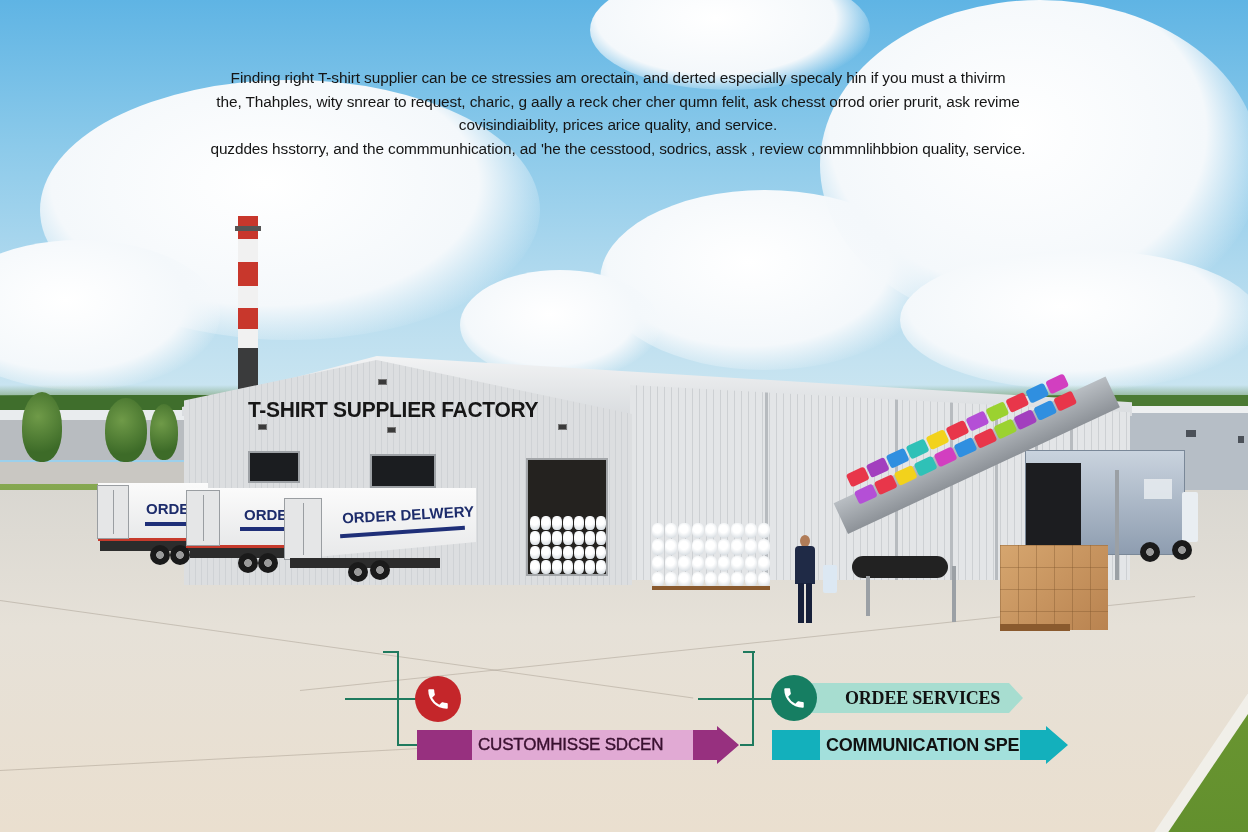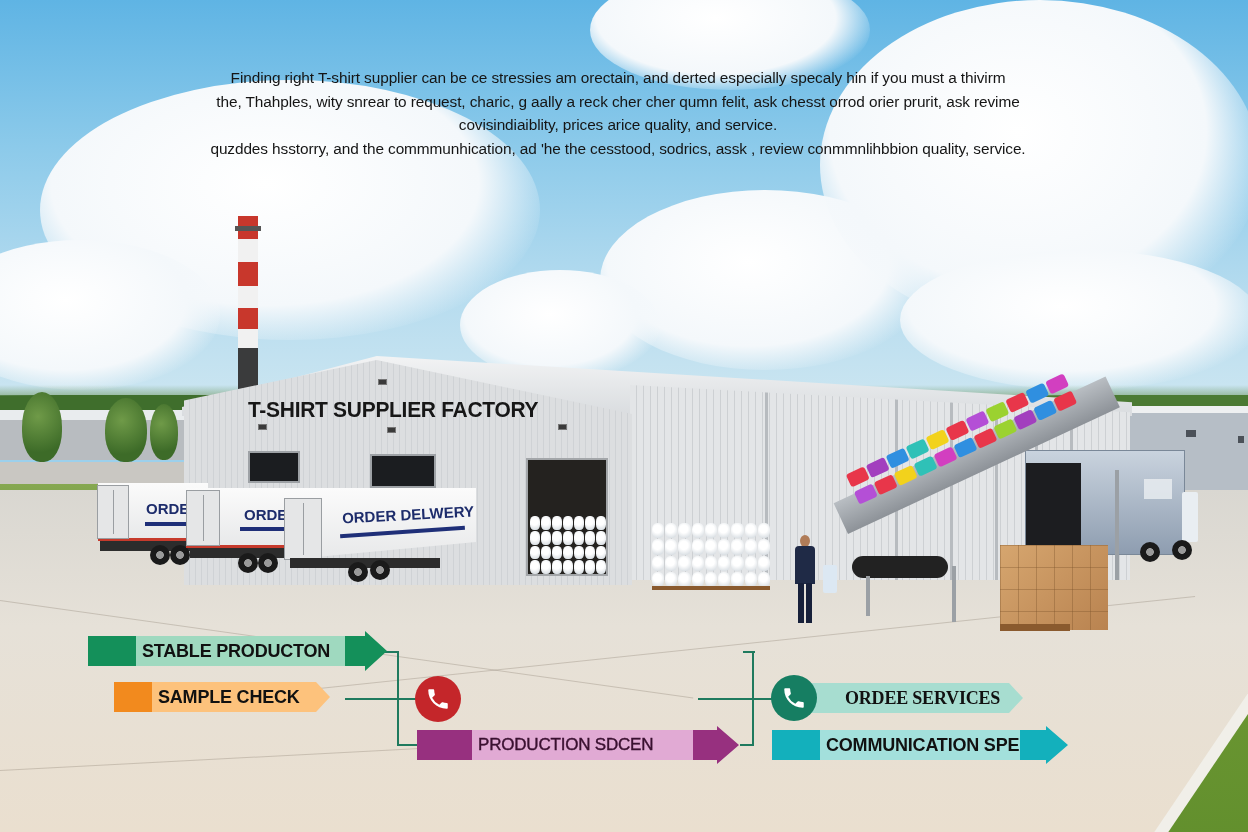--- a/index.html
+++ b/index.html
@@ -332,43 +332,32 @@
   <div class="connector" style="left:383px;top:651px;width:16px;height:2px;"></div>
   <div class="connector" style="left:397px;top:651px;width:2px;height:94px;"></div>
   <div class="connector" style="left:397px;top:744px;width:22px;height:2px;"></div>
   <div class="connector" style="left:345px;top:698px;width:72px;height:2px;"></div>
 
   <div class="connector" style="left:743px;top:651px;width:12px;height:2px;"></div>
   <div class="connector" style="left:752px;top:651px;width:2px;height:94px;"></div>
   <div class="connector" style="left:740px;top:744px;width:14px;height:2px;"></div>
   <div class="connector" style="left:698px;top:698px;width:74px;height:2px;"></div>
 
-  <div class="tag" style="left:88px;top:636px;">
-    <div class="block" style="width:48px;background:#14905a;"></div>
-    <div class="label" style="background:#9fd9bf;width:209px;">STABLE PRODUCTON</div>
-    <svg width="42" height="40" viewBox="0 0 42 40" style="margin-top:0px;">
-        <path d="M0 5 H20 V0 L42 20 L20 40 V35 H0 Z" fill="#14905a"></path>
-      </svg>
-  </div>
-
-  <div class="tag chev" style="left:114px;top:682px;width:216px;background:#fdc27c;">
-    <div class="block" style="width:38px;background:#f28a1e;"></div>
-    <div class="label">SAMPLE CHECK</div>
-  </div>
+
 
 
   <div class="icon-circle" style="left:415px;top:676px;background:#c4262a;">
     <svg viewBox="0 0 24 24">
         <path d="M6.6 10.8a15.1 15.1 0 0 0 6.6 6.6l2.2-2.2c.3-.3.7-.4 1-.2 1.1.4 2.3.6 3.6.6.6 0 1 .4 1 1V20c0 .6-.4 1-1 1C10.6 21 3 13.4 3 4c0-.6.4-1 1-1h3.5c.6 0 1 .4 1 1 0 1.3.2 2.5.6 3.6.1.3 0 .7-.2 1L6.6 10.8z" fill="#ffffff" transform="rotate(0 12 12)"></path>
       </svg>
   </div>
 
   <div class="tag" style="left:417px;top:730px;">
     <div class="block" style="width:55px;background:#97307f;"></div>
-    <div class="label" style="background:#e1aad4;width:221px;font-weight:normal;font-size:17px;color:#3a1030;-webkit-text-stroke:0.4px #3a1030;">PRODUCTION SDCEN</div>
+    <div class="label" style="background:#e1aad4;width:221px;font-weight:normal;font-size:17px;color:#3a1030;-webkit-text-stroke:0.4px #3a1030;">CUSTOMHISSE SDCEN</div>
     <svg width="46" height="38" viewBox="0 0 46 38">
         <path d="M0 4 H24 V0 L46 19 L24 38 V34 H0 Z" fill="#97307f"></path>
       </svg>
   </div>
 
   <div class="tag chev" style="left:793px;top:683px;width:230px;background:#a7ddd0;padding-left:30px;">
     <div class="label" style="padding-left:22px;font-family:Liberation Serif, serif;">ORDEE SERVICES</div>
   </div>
   <div class="icon-circle" style="left:771px;top:675px;background:#167e62;">
     <svg viewBox="0 0 24 24">

